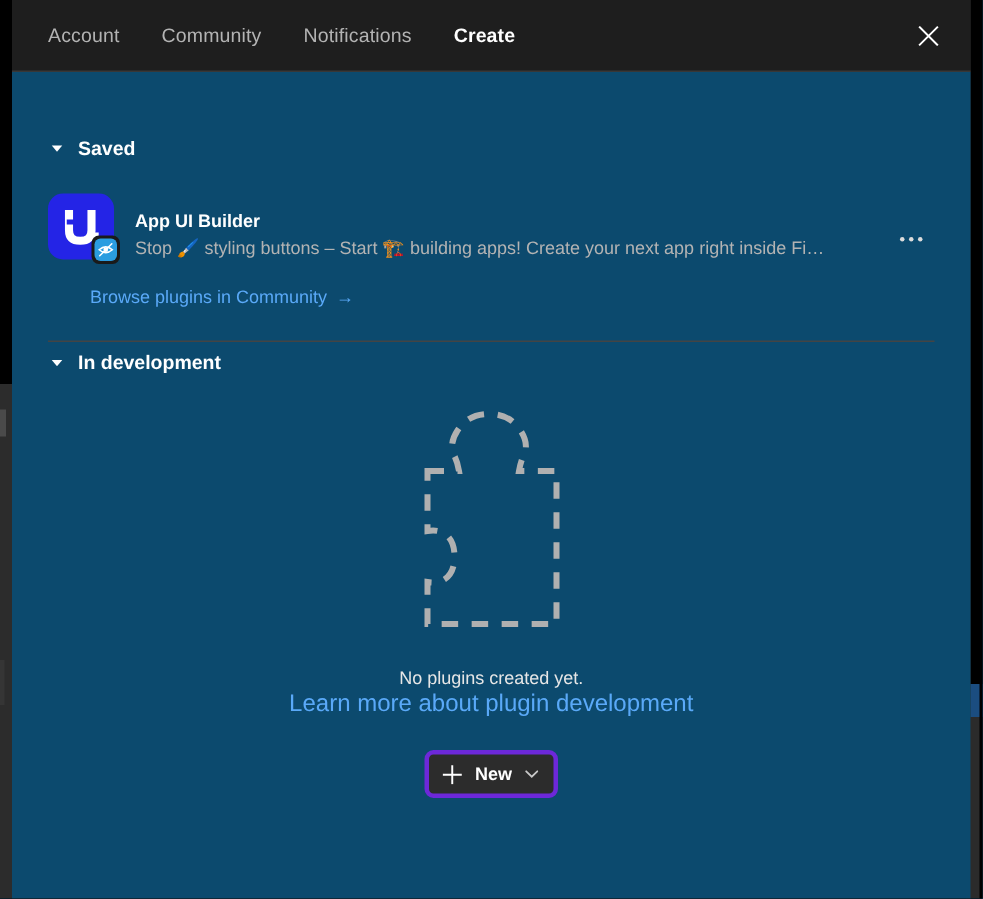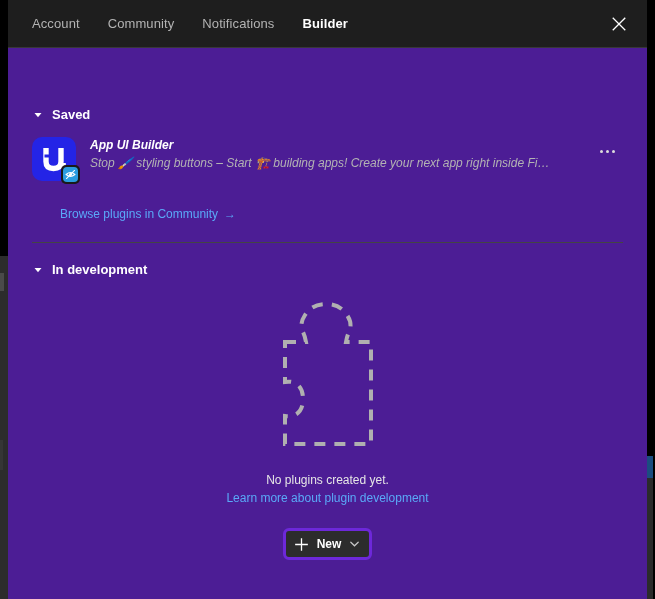--- a/index.html
+++ b/index.html
@@ -107,22 +107,22 @@
     align-items: center;
     justify-content: center;
     cursor: pointer;
     border-radius: 3px;
   }
   .close-btn svg { display: block; }
 
   
   .panel-body {
     flex: 1 1 auto;
-    background: #4c1d95;
-    padding: 16px 24px;
+    background: #0c4a6e;
+    padding: 0 24px;
     overflow: hidden;
     position: relative;
   }
 
   .section-header {
     display: flex;
     align-items: center;
     cursor: pointer;
     user-select: none;
   }
@@ -141,26 +141,25 @@
     font-weight: 700;
     color: #ffffff;
     line-height: 1;
   }
 
   #saved-section-header { margin-top: 44px; }
 
   
   .plugin-row {
     display: flex;
-    align-items: flex-start;
+    align-items: flex-end;
     margin-top: 16px;
     height: 52px;
     border-radius: 4px;
     cursor: pointer;
-    font-style: italic;
   }
   .plugin-icon-wrap {
     position: relative;
     width: 44px;
     height: 44px;
     flex: 0 0 44px;
     margin-right: 14px;
   }
   .plugin-icon {
     width: 44px;
@@ -247,21 +246,21 @@
     margin-left: 28px;
   }
   .browse-link .arrow { margin-left: 6px; font-size: 12px; line-height: 1; }
 
   .divider {
     height: 1px;
     background: #444444;
     margin-top: 20px;
   }
 
-  #dev-section-header { margin-top: 20px; }
+  #dev-section-header { margin-top: 7px; }
 
   
   .empty-state {
     margin-top: 22px;
     display: flex;
     flex-direction: column;
     align-items: center;
   }
   .puzzle {
     width: 130px;
@@ -269,21 +268,21 @@
   }
   .empty-title {
     margin-top: 22px;
     font-size: 12px;
     color: #e6e6e6;
     line-height: 16px;
     text-align: center;
   }
   .empty-link {
     margin-top: 2px;
-    font-size: 12px;
+    font-size: 16px;
     color: #5aa9f8;
     line-height: 16px;
     cursor: pointer;
   }
   .new-button {
     margin-top: 22px;
     height: 32px;
     min-width: 82px;
     padding: 0 10px 0 8px;
     border: 3px solid #6d28d9;
@@ -325,21 +324,21 @@
   <div class="bg-right-sliver"></div>
   <div class="bg-right-strip"></div>
   <div class="bg-right-edge"></div>
 
   <div class="modal">
 
     <div class="tabbar">
       <div class="tab">Account</div>
       <div class="tab">Community</div>
       <div class="tab">Notifications</div>
-      <div class="tab active">Builder</div>
+      <div class="tab active">Create</div>
 
       <div class="close-btn">
         <span>
           <svg width="14" height="14" viewBox="0 0 14 14">
             <path d="M1.2 1.2 L12.8 12.8 M12.8 1.2 L1.2 12.8" stroke="#ffffff" stroke-width="1.3" fill="none" stroke-linecap="square"></path>
           </svg>
         </span>
       </div>
     </div>
 

